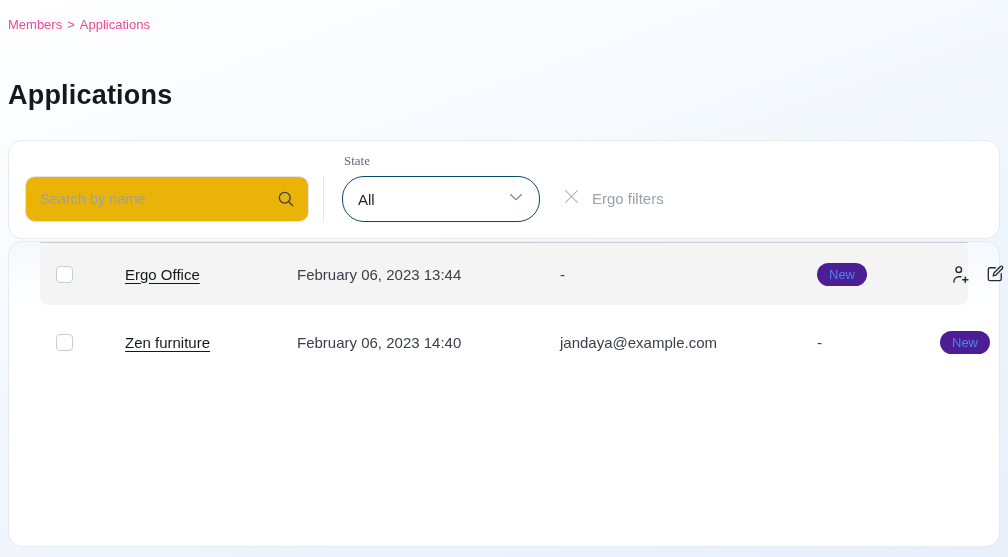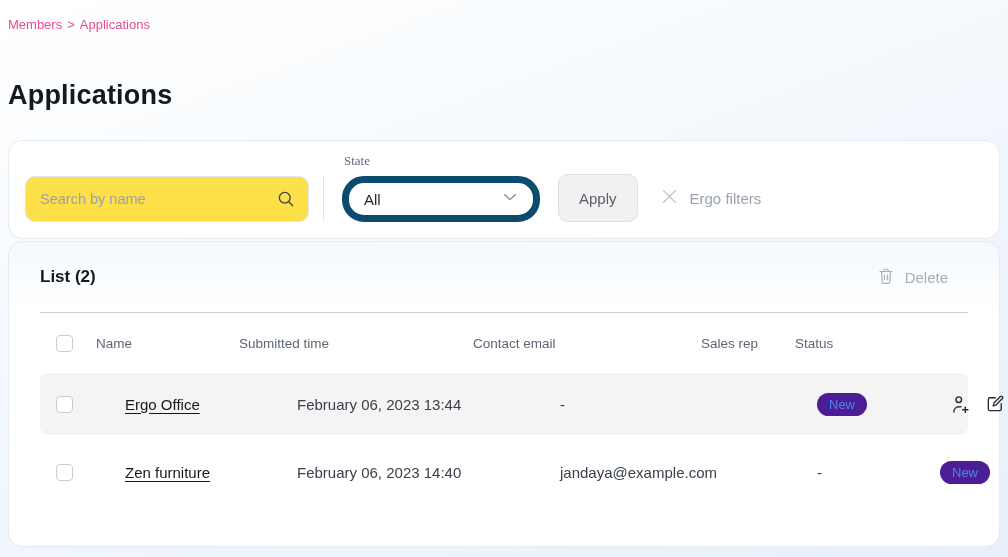--- a/index.html
+++ b/index.html
@@ -18,29 +18,29 @@
   
   .filter-card {
     margin: 30px 8px 0; height: 99px;
     background: #ffffff; border: 1px solid #e6eaf1; border-radius: 14px;
     display: flex; align-items: flex-end; padding: 0 16px 16px;
   }
   .search-wrap { position: relative; }
   .search-input {
     width: 284px; height: 46px; border: 1px solid #e1e5eb; border-radius: 10px;
     padding: 0 44px 0 14px; font-size: 14.5px; color: #30363f; outline: none;
-    font-family: inherit; background: #fde047;
+    font-family: inherit; background: #eab308;
   }
   .search-input::placeholder { color: #9aa1ad; }
   .search-icon { position: absolute; right: 13px; top: 13px; }
   .v-divider { width: 1px; height: 46px; background: #e4e7ec; margin: 0 18px 0 14px; }
   .field-group { display: flex; flex-direction: column; }
   .field-label { font-size: 13px; color: #5f6b7a; margin: 0 0 7px 2px; font-family: Liberation Serif, serif; }
   .select-box {
-    width: 198px; height: 46px; border: 7px solid #0c4a6e; border-radius: 22px;
+    width: 198px; height: 46px; border: 1px solid #0c4a6e; border-radius: 22px;
     background: #fff; display: flex; align-items: center; justify-content: space-between;
     padding: 0 14px 0 15px; cursor: pointer;
   }
   .select-value { font-size: 15px; color: #22272f; }
   .apply-btn {
     margin-left: 18px; height: 48px; padding: 0 20px;
     background: #f1f1f1; border: 1px solid #dedede; border-radius: 10px;
     font-size: 15px; color: #595f68; font-family: inherit; cursor: pointer;
   }
   .clear-btn {
@@ -116,63 +116,37 @@
     <div class="select-box">
       <span class="select-value">All</span>
       <span>
         <svg viewBox="0 0 24 24" width="18" height="18" fill="none" stroke="#7d8692" stroke-width="1.8" stroke-linecap="round" stroke-linejoin="round">
           <polyline points="5 9 12 15.5 19 9"></polyline>
         </svg>
       </span>
     </div>
   </div>
 
-  <button class="apply-btn">Apply</button>
 
   <button class="clear-btn">
     <span>
       <svg viewBox="0 0 24 24" width="19" height="19" fill="none" stroke="#b3bac3" stroke-width="1.5" stroke-linecap="round">
         <line x1="4.5" y1="4.5" x2="19.5" y2="19.5"></line>
           <line x1="19.5" y1="4.5" x2="4.5" y2="19.5"></line>
       </svg>
     </span>
     <span>Ergo filters</span>
   </button>
 </section>
 
 <section class="list-card">
 
-  <div class="list-header">
-    <span class="list-title">List (2)</span>
-    <button class="delete-btn">
-      <span>
-        <svg viewBox="0 0 24 24" width="18" height="18" fill="none" stroke="#aab1bb" stroke-width="1.6" stroke-linecap="round" stroke-linejoin="round">
-          <path d="M4 6h16"></path>
-            <path d="M9 6V4.5A1.5 1.5 0 0 1 10.5 3h3A1.5 1.5 0 0 1 15 4.5V6"></path>
-          <path d="M6 6l1 14.2a1.8 1.8 0 0 0 1.8 1.6h6.4a1.8 1.8 0 0 0 1.8-1.6L18 6"></path>
-          <path d="M10 10.5v6.5M14 10.5v6.5"></path>
-        </svg>
-      </span>
-      <span>Delete</span>
-    </button>
-  </div>
 
   <div class="table">
 
-    <div class="grid-row thead-row">
-      <div class="cell-check">
-          <div class="checkbox"></div>
-        </div>
-      <div>Name</div>
-      <div>Submitted time</div>
-      <div>Contact email</div>
-      <div>Sales rep</div>
-      <div>Status</div>
-      <div></div>
-    </div>
 
     <div class="grid-row data-row alt">
       <div class="cell-check">
           <div class="checkbox"></div>
         </div>
       <div><a class="name-link">Ergo Office</a></div>
       <div>February 06, 2023 13:44</div>
       <div>-</div>
       <div><span class="badge">New</span></div>
       <div class="actions-cell">

